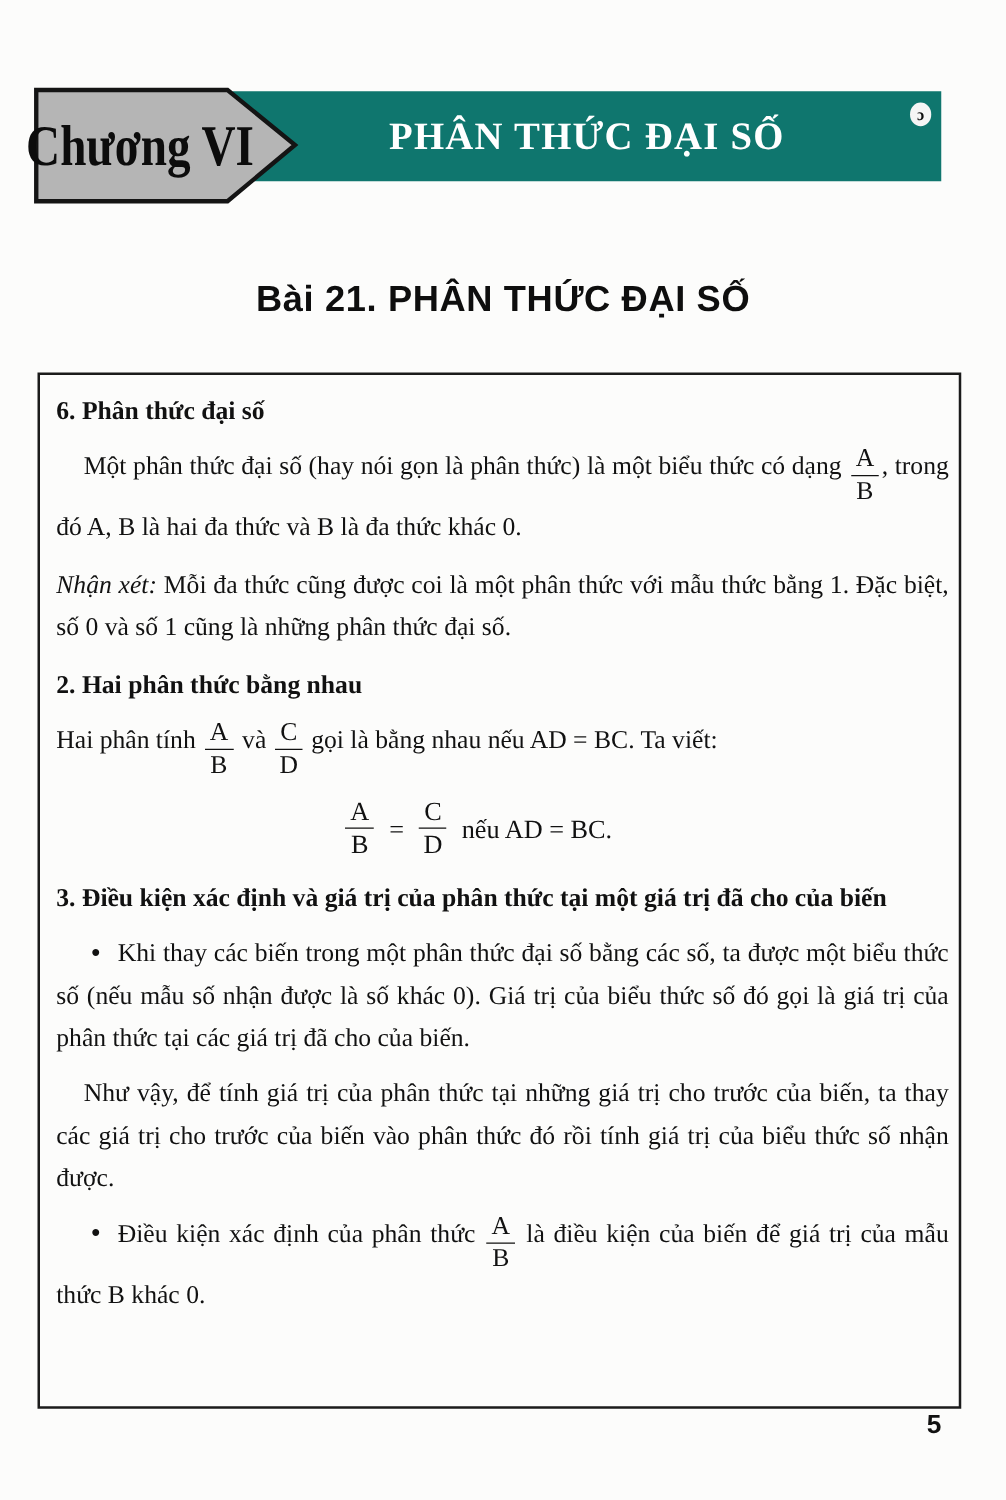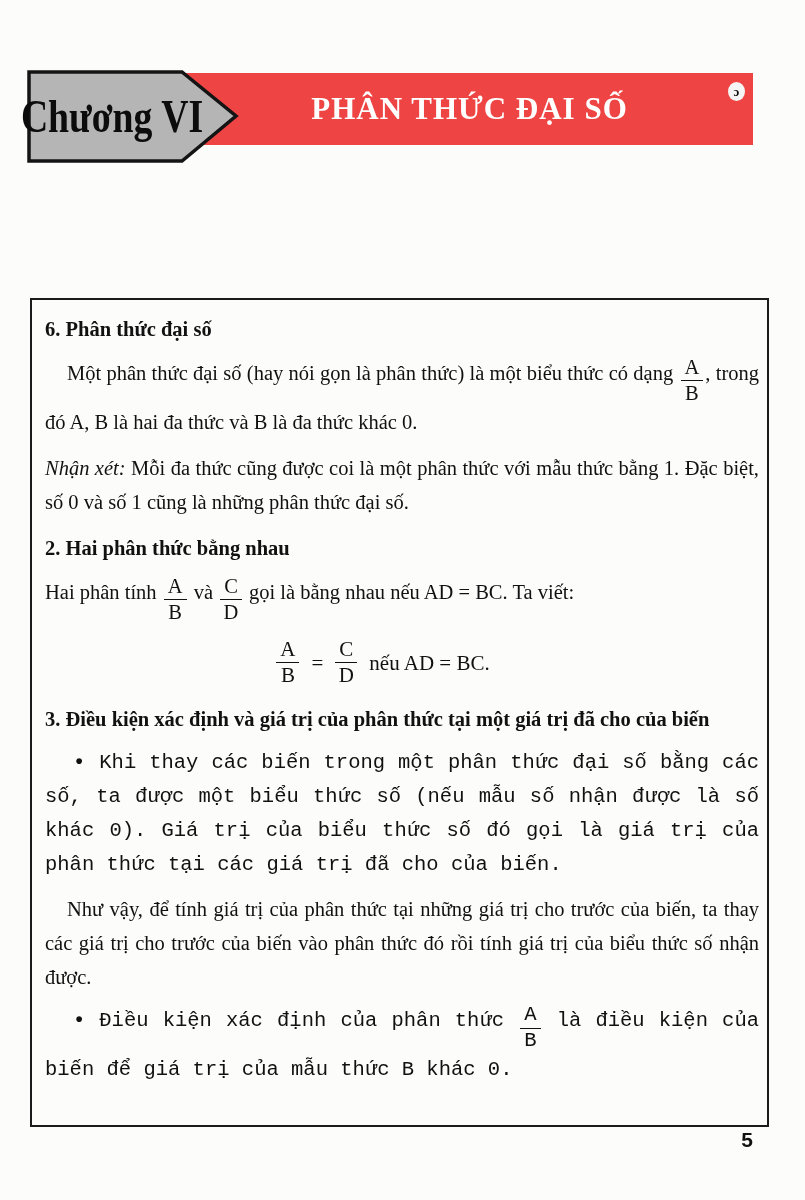--- a/index.html
+++ b/index.html
@@ -5,21 +5,21 @@
   html,body { margin:0; padding:0; background:#e8e8e8; }
   .page {
     position:relative; width:805px; height:1200px; margin:0 auto;
     background:#fcfcfb; overflow:hidden;
     font-family:"Liberation Serif", serif; color:#111;
   }
 
   
   .banner {
     position:absolute; left:186px; top:73px; width:567px; height:72px;
-    background:#ef4444;
+    background:#0f766e;
   }
   .banner-title {
     position:absolute; left:70px; right:70px; top:0; height:100%;
     display:flex; align-items:center; justify-content:center;
     color:#ffffff; font-weight:bold; font-size:31px; letter-spacing:1px;
     font-family:"Liberation Serif", serif; white-space:nowrap;
   }
   .ornament {
     position:absolute; right:8px; top:9px; width:17px; height:19px;
     background:#f5f5f5; border-radius:50%;
@@ -48,21 +48,21 @@
     border:2.5px solid #1b1b1b; background:transparent;
     padding:12px 8px 0 13px; box-sizing:content-box;
     font-size:20.5px; line-height:34px; text-align:justify;
   }
   .sec-heading { font-weight:bold; margin:0 0 10px 0; text-align:left; }
   .sec-heading.hang { padding-left:27px; text-indent:-27px; }
   .para { margin:0 0 10px 0; }
   .indent { text-indent:22px; }
   .taller { margin-bottom:12px; }
   .bullet-glyph { font-weight:bold; padding-right:14px; }
-  .b1 { text-indent:28px;font-family:Liberation Mono, monospace; }
+  .b1 { text-indent:28px; }
 
   
   .frac {
     display:inline-block; text-align:center; vertical-align:-0.95em;
     line-height:1.12; padding:0 2px; text-indent:0;
   }
   .frac .num { display:block; border-bottom:1.7px solid #111; padding:0 4px 1px; }
   .frac .den { display:block; padding-top:1px; }
 
   
@@ -84,20 +84,21 @@
 
   <div class="banner">
     <div class="banner-title">PHÂN THỨC ĐẠI SỐ</div>
     <div class="ornament">ɔ</div>
   </div>
   <svg class="chapter-arrow" viewBox="0 0 212 97" xmlns="http://www.w3.org/2000/svg">
     <polygon points="2,4 155,4 209,48 155,93 2,93" fill="#b5b5b5" stroke="#141414" stroke-width="3.5"></polygon>
   </svg>
   <div class="chapter-label">Chương VI</div>
 
+  <div class="lesson-title">Bài 21. PHÂN THỨC ĐẠI SỐ</div>
 
   <div class="theory-box">
 
     <p class="sec-heading">6. Phân thức đại số</p>
 
     <p class="para indent taller">
       <span>Một phân thức đại số (hay nói gọn là phân thức) là một biểu thức có dạng </span><span class="frac"><span class="num">A</span><span class="den">B</span></span><span>, trong đó A, B là hai đa thức và B là đa thức khác 0.</span>
     </p>
 
 

